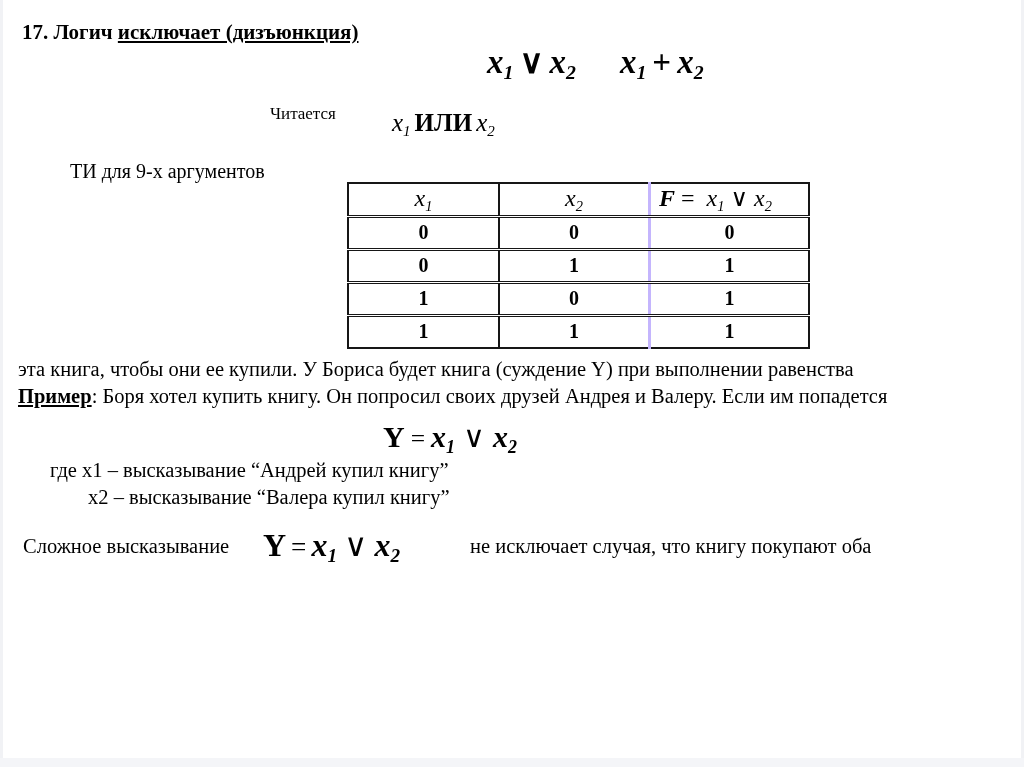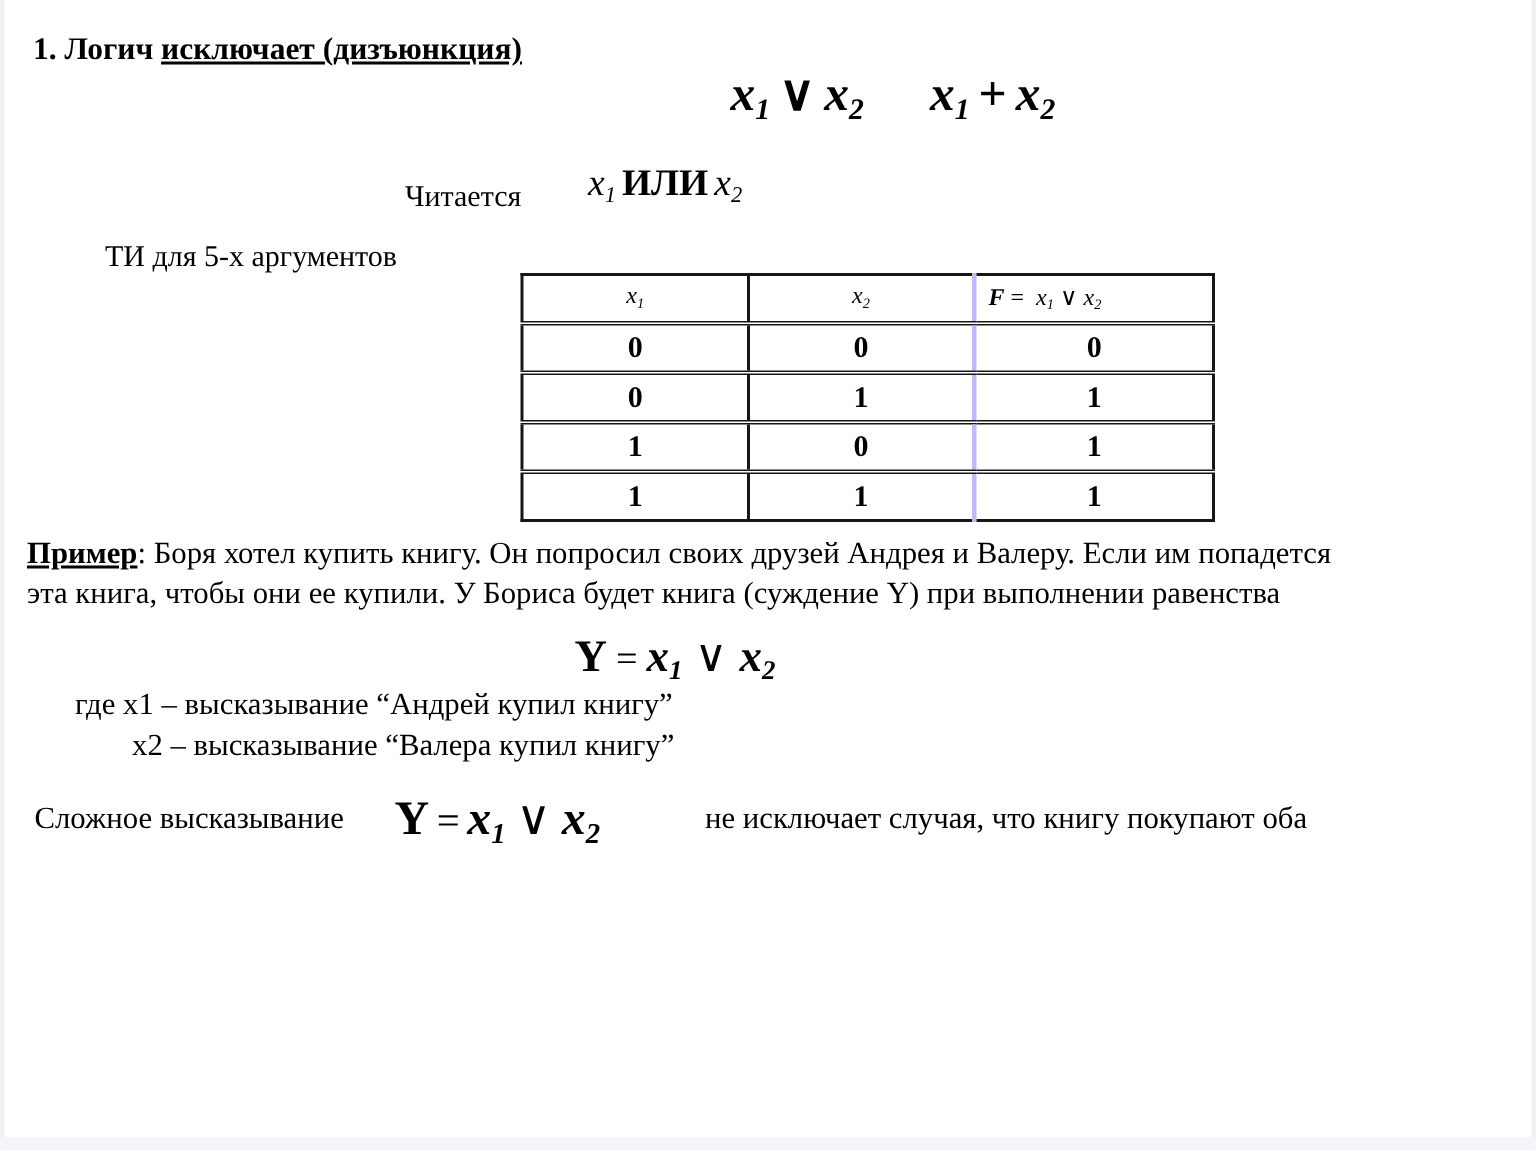--- a/index.html
+++ b/index.html
@@ -17,33 +17,33 @@
 
   .it  { font-style:italic; }
   .bi  { font-style:italic; font-weight:bold; }
   .sub { font-size:0.6em; font-style:italic; vertical-align:-0.32em; }
   .subb{ font-size:0.6em; font-style:italic; font-weight:bold; vertical-align:-0.32em; }
 
   .formula-top { position:absolute; left:487px; top:42px; font-size:33px; white-space:nowrap; }
   .formula-top .gap { display:inline-block; width:44px; }
   .formula-top .op { font-weight:bold; padding:0 6px; }
 
-  .reads-label { position:absolute; left:270px; top:120px; font-size:20px; }
+  .reads-label { position:absolute; left:270px; top:104px; font-size:17px; }
   .reads-math  { position:absolute; left:392px; top:109px; font-size:25px; white-space:nowrap; }
   .reads-math .word { font-style:normal; padding:0 4px;font-weight:bold; }
 
   .ti-label { position:absolute; left:70px; top:160px; font-size:20px; }
 
   table.tt { position:absolute; left:347px; top:182px; border-collapse:collapse; table-layout:fixed;
              border:2px solid #161616; }
   .tt th, .tt td { padding:0; height:30px; text-align:center; vertical-align:middle; }
   .tt .c1 { width:149px; }
   .tt .c2 { width:148px; }
   .tt .c3 { width:149px; }
-  .tt th { font-size:16px; font-weight:normal; }
+  .tt th { font-size:24px; font-weight:normal; }
   .tt td { font-size:20px; font-weight:600; border-top:3px double #161616; }
   .tt th + th, .tt td + td { border-left:2px solid #161616; }
   .tt th.c3, .tt td:last-child { border-left:3px solid #c4b5fd; }
   .tt th.c3 { text-align:left; padding-left:8px; }
 
   .example { position:absolute; left:18px; top:356px; width:1000px; font-size:20.5px; line-height:27px; }
   .example .label { font-weight:bold; text-decoration:underline; }
 
   .yformula { position:absolute; left:383px; top:419px; font-size:30px; white-space:nowrap; }
   .yformula .Yv { font-weight:bold; }
@@ -62,33 +62,33 @@
 </style>
 </head>
 <body>
 
 <div class="slide">
   <div class="edge-left"></div>
   <div class="edge-right"></div>
   <div class="edge-bottom"></div>
 
   <div class="title">
-    <span class="prefix">1. Логич</span><span class="u">исключает (дизъюнкция)</span>
+    <span class="prefix">17. Логич</span><span class="u">исключает (дизъюнкция)</span>
   </div>
 
   <div class="formula-top">
     <span><span class="bi">x</span><span class="subb">1</span><span class="op">∨</span><span class="bi">x</span><span class="subb">2</span></span><span class="gap"></span><span><span class="bi">x</span><span class="subb">1</span><span class="op">+</span><span class="bi">x</span><span class="subb">2</span></span>
   </div>
 
   <div class="reads-label">Читается</div>
   <div class="reads-math">
     <span class="it">x</span><span class="sub">1</span><span class="word">ИЛИ</span><span class="it">x</span><span class="sub">2</span>
   </div>
 
-  <div class="ti-label">ТИ для 5-х аргументов</div>
+  <div class="ti-label">ТИ для 9-х аргументов</div>
 
   <table class="tt">
     <tbody>
         <tr>
       <th class="c1"><span class="it">x</span><span class="sub">1</span></th>
       <th class="c2"><span class="it">x</span><span class="sub">2</span></th>
       <th class="c3"><span class="bi">F</span> <span>=</span>&nbsp; <span class="it">x</span><span class="sub">1</span> <span>∨</span> <span class="it">x</span><span class="sub">2</span></th>
     </tr>
     <tr>
       <td>0</td>
@@ -107,22 +107,22 @@
     </tr>
     <tr>
       <td>1</td>
       <td>1</td>
       <td>1</td>
     </tr>
   </tbody>
     </table>
 
   <div class="example">
+    <div>эта книга, чтобы они ее купили. У Бориса будет книга (суждение Y) при выполнении равенства</div>
     <div><span class="label">Пример</span><span>: </span><span>Боря хотел купить книгу. Он попросил своих друзей Андрея и Валеру. Если им попадется</span></div>
-    <div>эта книга, чтобы они ее купили. У Бориса будет книга (суждение Y) при выполнении равенства</div>
   </div>
 
   <div class="yformula">
     <span class="Yv">Y</span><span class="eq">=</span><span class="bi">x</span><span class="subb">1</span><span class="op">∨</span><span class="bi">x</span><span class="subb">2</span>
   </div>
 
   <div class="where1">где x1 – высказывание “Андрей купил книгу”</div>
   <div class="where2">x2 – высказывание “Валера купил книгу”</div>
 
   <div class="complex-label">Сложное высказывание</div>

